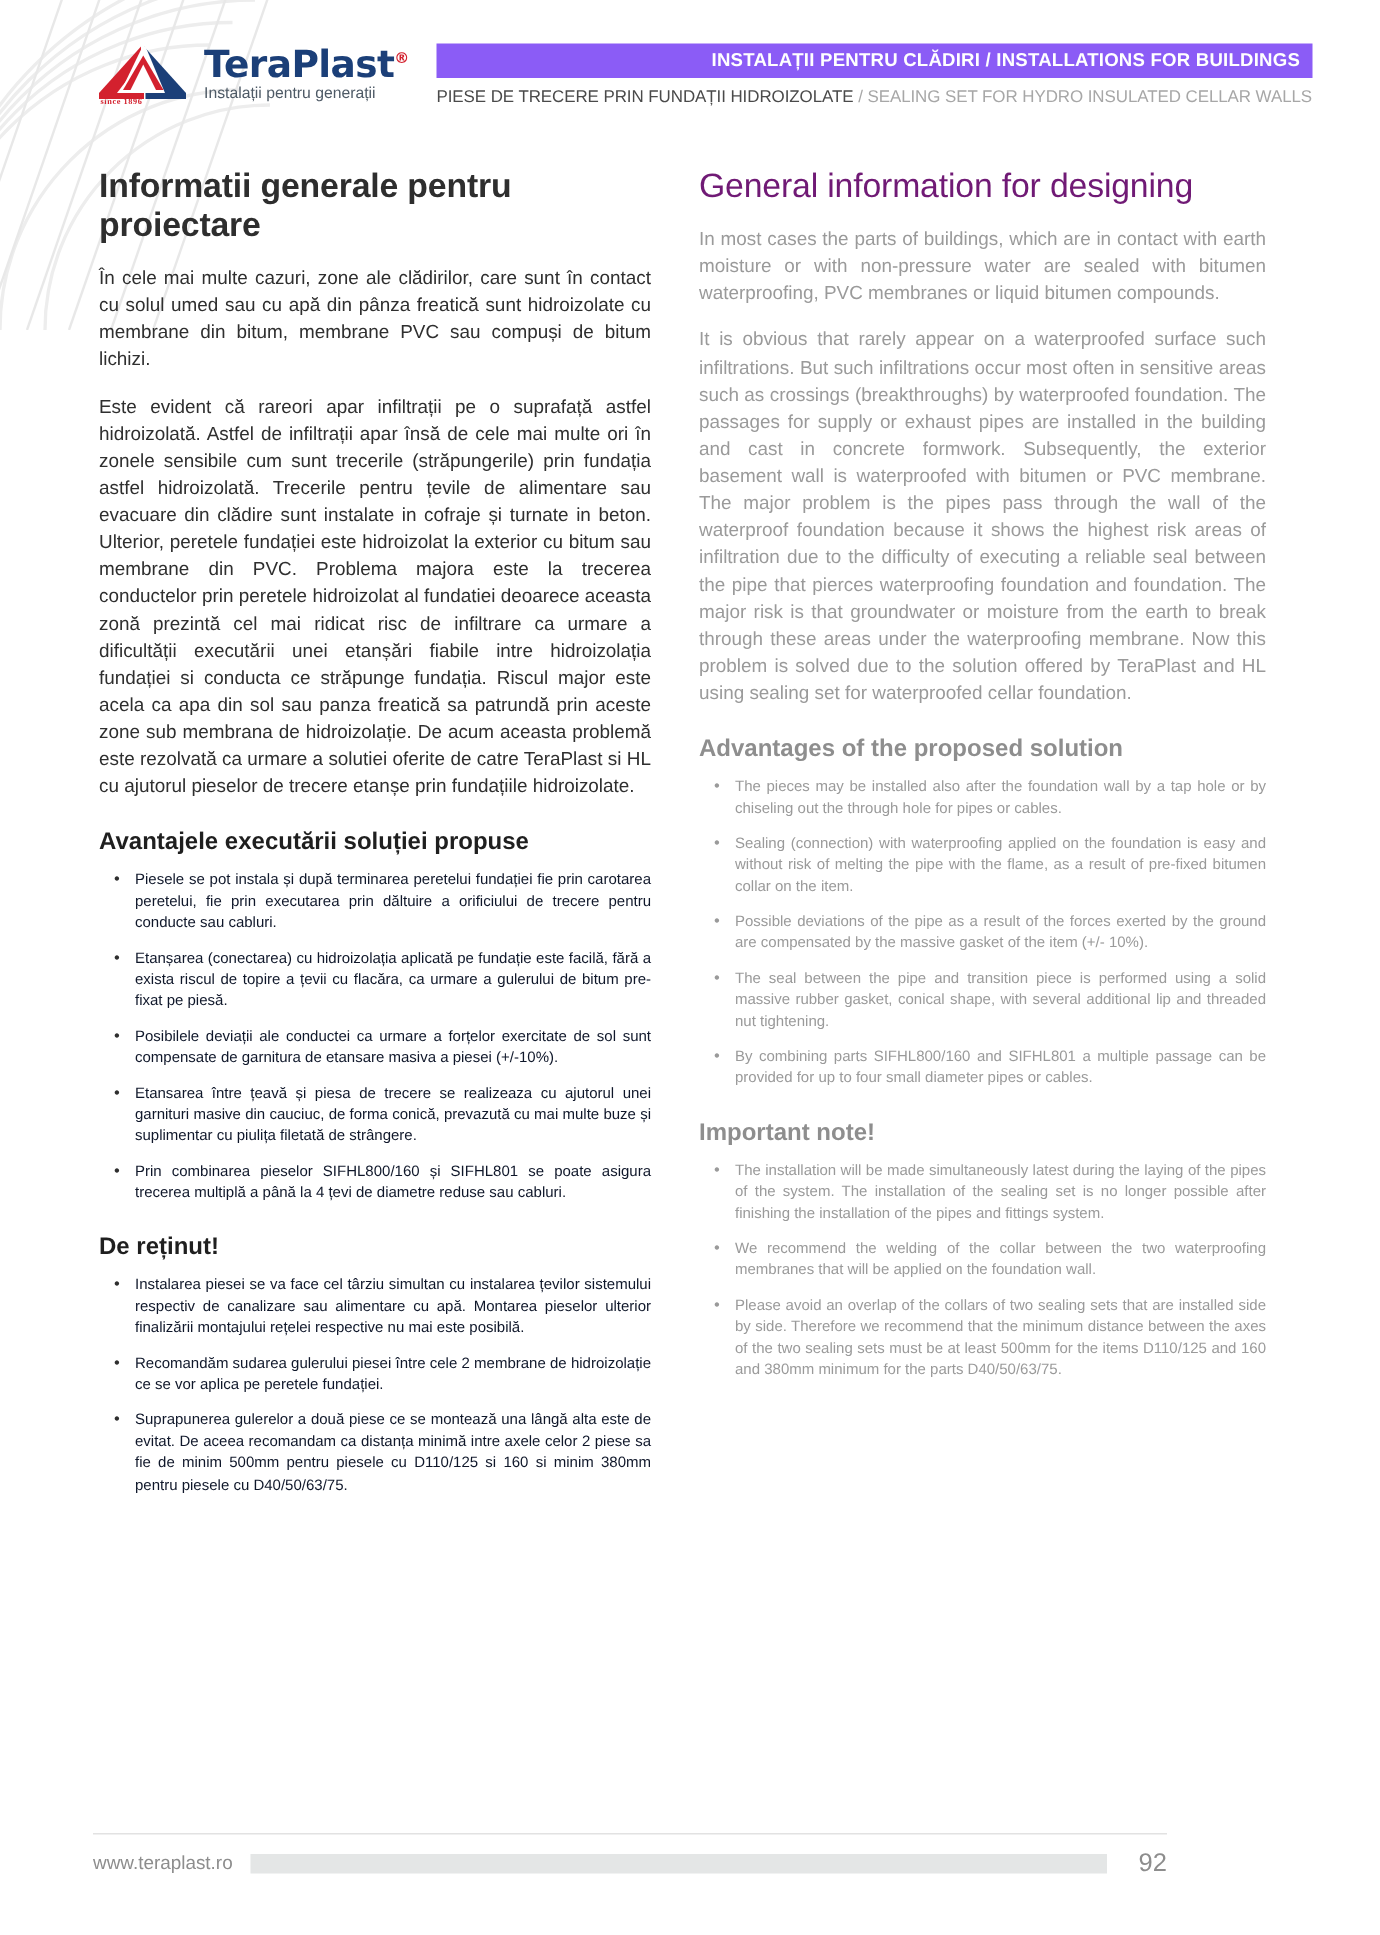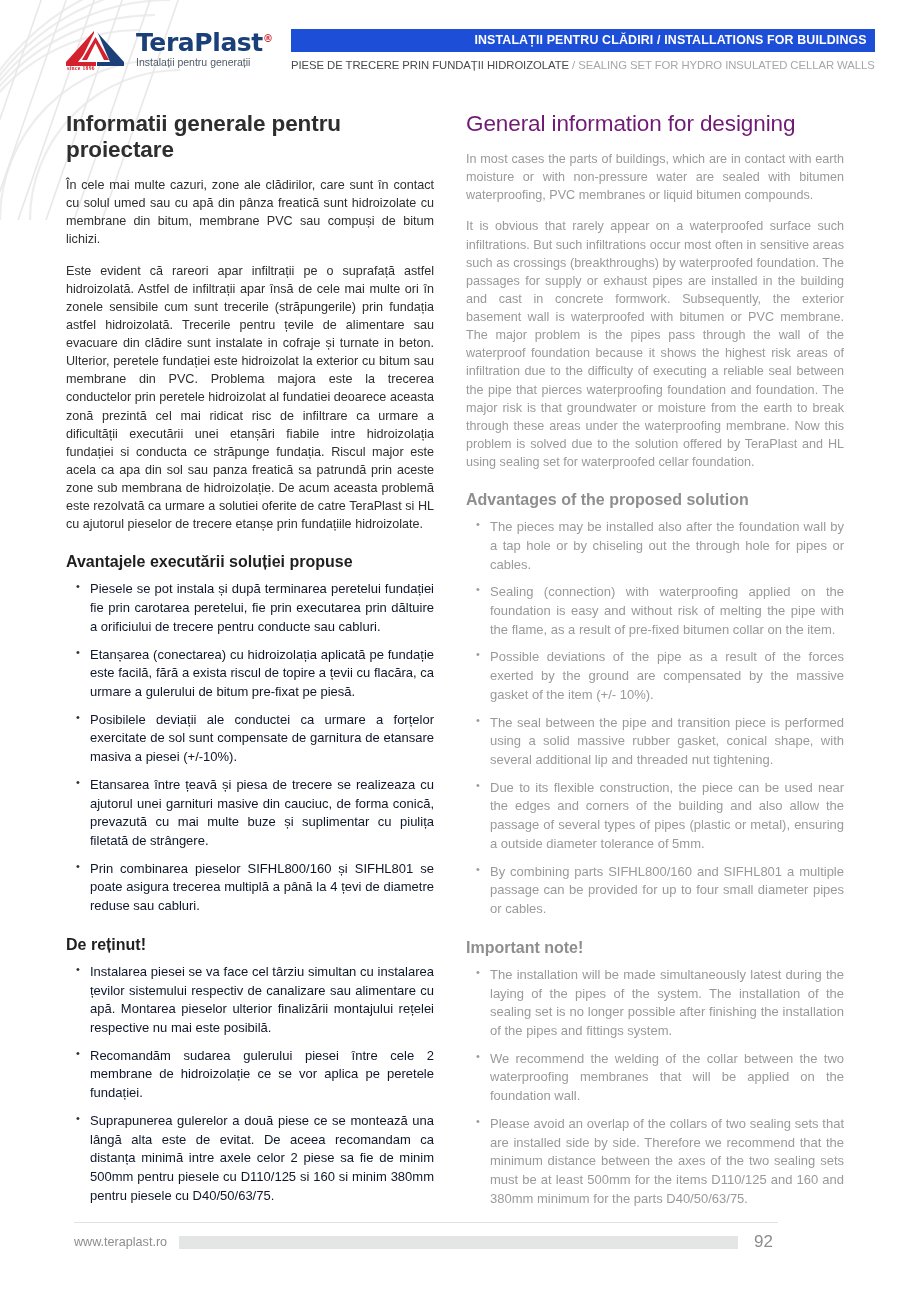--- a/index.html
+++ b/index.html
@@ -86,21 +86,21 @@
     color: #4e5a66;
     margin-top: 2px;
     font-family: "Liberation Sans", sans-serif;
   }
 
   .header-right {
     flex: 1 1 auto;
     padding-top: 2px;
   }
   .header-bar {
-    background: #1d4ed8;
+    background: #8b5cf6;
     color: #ffffff;
     font-size: 12.4px;
     font-weight: bold;
     letter-spacing: .15px;
     text-align: right;
     padding: 4px 8px 5px 8px;
     box-sizing: border-box;
   }
   .header-sub {
     margin-top: 7px;
@@ -155,42 +155,42 @@
   .col-left h2.sub-title { color: #1f1f1f; }
   .col-right h2.sub-title { color: #8e8e8e; }
 
   ul.bullets {
     margin: 0;
     padding: 0 0 0 24px;
     list-style: none;
   }
   ul.bullets li {
     position: relative;
-    font-size: 13px;
+    font-size: 10px;
     line-height: 1.44;
     text-align: justify;
     margin-bottom: 9px;
   }
   ul.bullets li:last-child { margin-bottom: 0; }
   ul.bullets li::before {
     content: "•";
     position: absolute;
     left: -14px;
     top: -1px;
     font-size: 11px;
   }
   .col-left ul.bullets li { color: #0f172a; }
   .col-left ul.bullets li::before { color: #2f2f2f; }
   .col-right ul.bullets li { color: #9a9a9a; }
   .col-right ul.bullets li::before { color: #9a9a9a; }
 
   
   .footer {
     position: absolute;
-    left: 74px;
+    left: 62px;
     right: 66px;
     bottom: 38px;
     display: flex;
     align-items: center;
     border-top: 1px solid #e2e2e2;
     padding-top: 9px;
   }
   .footer-url {
     font-size: 12.6px;
     color: #8d8d8d;
@@ -200,21 +200,21 @@
   .footer-rule {
     flex: 1 1 auto;
     height: 13px;
     background: #e4e6e6;
   }
   .footer-page {
     font-size: 17px;
     color: #8d8d8d;
     margin-left: 16px;
     min-width: 24px;
-    text-align: left;
+    text-align: right;
   }
 </style>
 </head>
 <body>
 
 <svg class="bg-arcs" viewBox="0 0 330 250" xmlns="http://www.w3.org/2000/svg">
   <g fill="none" stroke="#ededed" stroke-width="2.2">
     <path d="M -10 250 A 190 190 0 0 1 180 60"></path>
     <path d="M -10 250 A 205 205 0 0 1 195 45"></path>
     <path d="M -10 250 A 220 220 0 0 1 210 30"></path>
@@ -296,21 +296,20 @@
 
       <p class="body">In most cases the parts of buildings, which are in contact with earth moisture or with non-pressure water are sealed with bitumen waterproofing, PVC membranes or liquid bitumen compounds.</p>
       <p class="body">It is obvious that rarely appear on a waterproofed surface such infiltrations. But such infiltrations occur most often in sensitive areas such as crossings (breakthroughs) by waterproofed foundation. The passages for supply or exhaust pipes are installed in the building and cast in concrete formwork. Subsequently, the exterior basement wall is waterproofed with bitumen or PVC membrane. The major problem is the pipes pass through the wall of the waterproof foundation because it shows the highest risk areas of infiltration due to the difficulty of executing a reliable seal between the pipe that pierces waterproofing foundation and foundation. The major risk is that groundwater or moisture from the earth to break through these areas under the waterproofing membrane. Now this problem is solved due to the solution offered by TeraPlast and HL using sealing set for waterproofed cellar foundation.</p>
 
       <h2 class="sub-title">Advantages of the proposed solution</h2>
       <ul class="bullets">
         <li>The pieces may be installed also after the foundation wall by a tap hole or by chiseling out the through hole for pipes or cables.</li>
         <li>Sealing (connection) with waterproofing applied on the foundation is easy and without risk of melting the pipe with the flame, as a result of pre-fixed bitumen collar on the item.</li>
         <li>Possible deviations of the pipe as a result of the forces exerted by the ground are compensated by the massive gasket of the item (+/- 10%).</li>
         <li>The seal between the pipe and transition piece is performed using a solid massive rubber gasket, conical shape, with several additional lip and threaded nut tightening.</li>
-        <li>Due to its flexible construction, the piece can be used near the edges and corners of the building and also allow the passage of several types of pipes (plastic or metal), ensuring a outside diameter tolerance of 5mm.</li>
         <li>By combining parts SIFHL800/160 and SIFHL801 a multiple passage can be provided for up to four small diameter pipes or cables.</li>
       </ul>
 
       <h2 class="sub-title">Important note!</h2>
       <ul class="bullets">
         <li>The installation will be made simultaneously latest during the laying of the pipes of the system. The installation of the sealing set is no longer possible after finishing the installation of the pipes and fittings system.</li>
         <li>We recommend the welding of the collar between the two waterproofing membranes that will be applied on the foundation wall.</li>
         <li>Please avoid an overlap of the collars of two sealing sets that are installed side by side. Therefore we recommend that the minimum distance between the axes of the two sealing sets must be at least 500mm for the items D110/125 and 160 and 380mm minimum for the parts D40/50/63/75.</li>
       </ul>
     </div>

